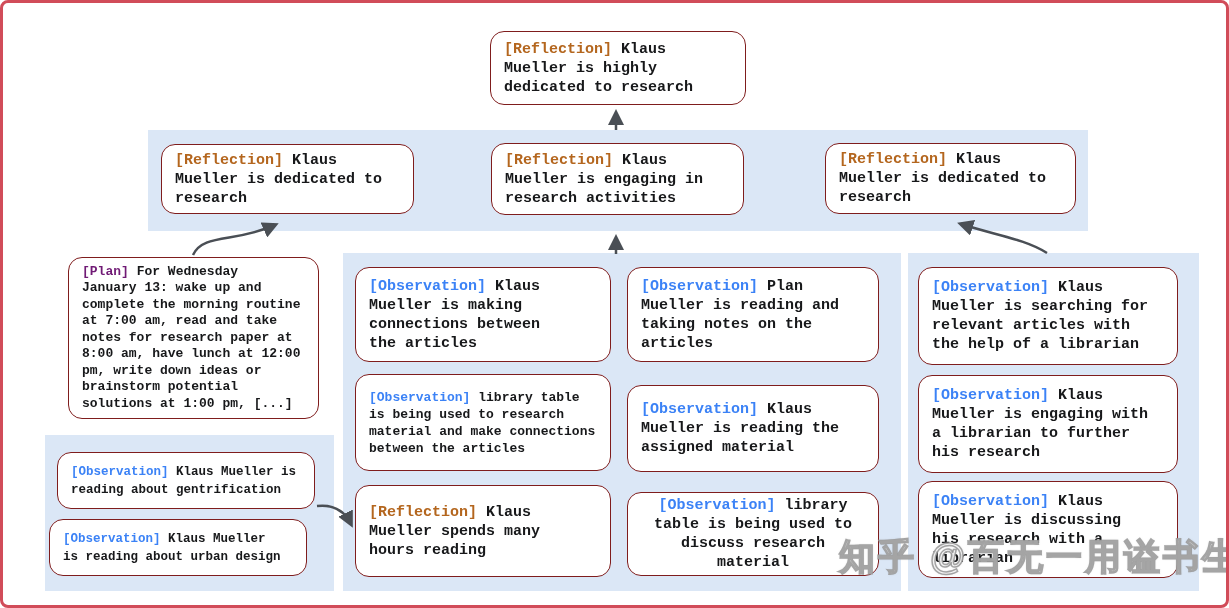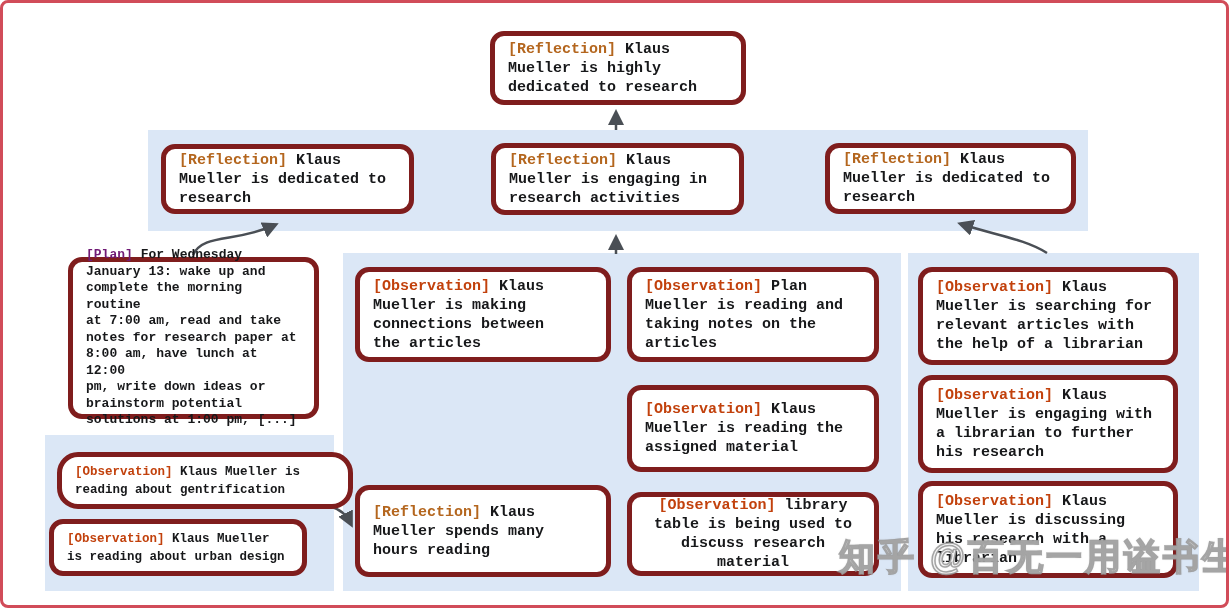--- a/index.html
+++ b/index.html
@@ -19,36 +19,36 @@
     z-index:1;
   }
   .arrows{
     position:absolute;left:0;top:0;z-index:2;pointer-events:none;
   }
   .node{
     position:absolute;
     z-index:3;
     box-sizing:border-box;
     background:#ffffff;
-    border:5px solid #7f1d1d;
+    border:1px solid #7f1d1d;
     border-radius:14px;
     padding:0 13px;
     display:flex;align-items:center;
     color:#17181a;
     font-weight:bold;
     font-size:15px;line-height:19px;
   }
   .node .txt{width:100%;}
   .node .body{white-space:pre-wrap;}
   .n-plan{font-size:13px;line-height:16.5px;}
   .n-small{font-size:12.5px;line-height:18px;}
   .n-xsmall{font-size:13px;line-height:17px;}
   .tag-reflection{color:#b4661e;}
   .tag-plan{color:#701a75;}
-  .tag-observation{color:#c2410c;}
+  .tag-observation{color:#3b82f6;}
   .watermark{
     position:absolute;z-index:4;
     left:836px;top:530px;
     font-family:"Liberation Sans",sans-serif;
     font-size:36px;font-weight:bold;
     letter-spacing:3px;
     color:rgba(255,255,255,0.82);
     -webkit-text-stroke:1.5px rgba(150,150,150,0.85);
     text-shadow:0 0 2px rgba(130,130,130,0.6);
     white-space:nowrap;
@@ -105,34 +105,40 @@
 January 13: wake up and
 complete the morning routine
 at 7:00 am, read and take
 notes for research paper at
 8:00 am, have lunch at 12:00
 pm, write down ideas or
 brainstorm potential
 solutions at 1:00 pm, [...]</span></div>
   </div>
 
-  <div class="node n-small" style="left:54px;top:449px;width:296px;height:57px;border-radius:21px;">
+  <div class="node n-small" style="left:54px;top:449px;width:258px;height:57px;">
     <div class="txt"><span class="tag tag-observation">[Observation]</span> <span class="body">Klaus Mueller is
 reading about gentrification</span></div>
   </div>
   <div class="node n-small" style="left:46px;top:516px;width:258px;height:57px;">
     <div class="txt"><span class="tag tag-observation">[Observation]</span> <span class="body">Klaus Mueller
 is reading about urban design</span></div>
   </div>
 
   <div class="node" style="left:352px;top:264px;width:256px;height:95px;">
     <div class="txt"><span class="tag tag-observation">[Observation]</span> <span class="body">Klaus
 Mueller is making
 connections between
 the articles</span></div>
+  </div>
+  <div class="node n-xsmall" style="left:352px;top:371px;width:256px;height:97px;">
+    <div class="txt"><span class="tag tag-observation">[Observation]</span> <span class="body">library table
+is being used to research
+material and make connections
+between the articles</span></div>
   </div>
   <div class="node" style="left:352px;top:482px;width:256px;height:92px;">
     <div class="txt"><span class="tag tag-reflection">[Reflection]</span> <span class="body">Klaus
 Mueller spends many
 hours reading</span></div>
   </div>
 
   <div class="node" style="left:624px;top:264px;width:252px;height:95px;">
     <div class="txt"><span class="tag tag-observation">[Observation]</span> <span class="body">Plan
 Mueller is reading and

